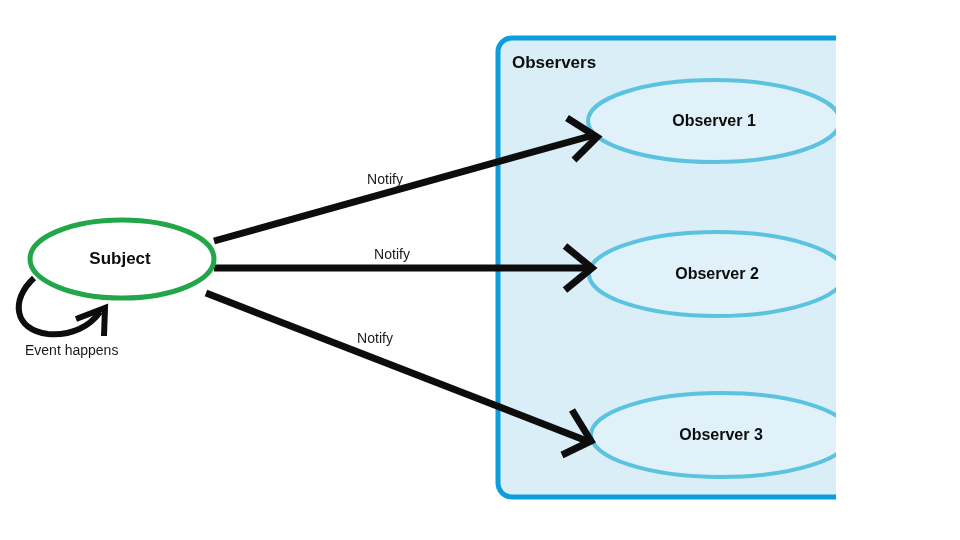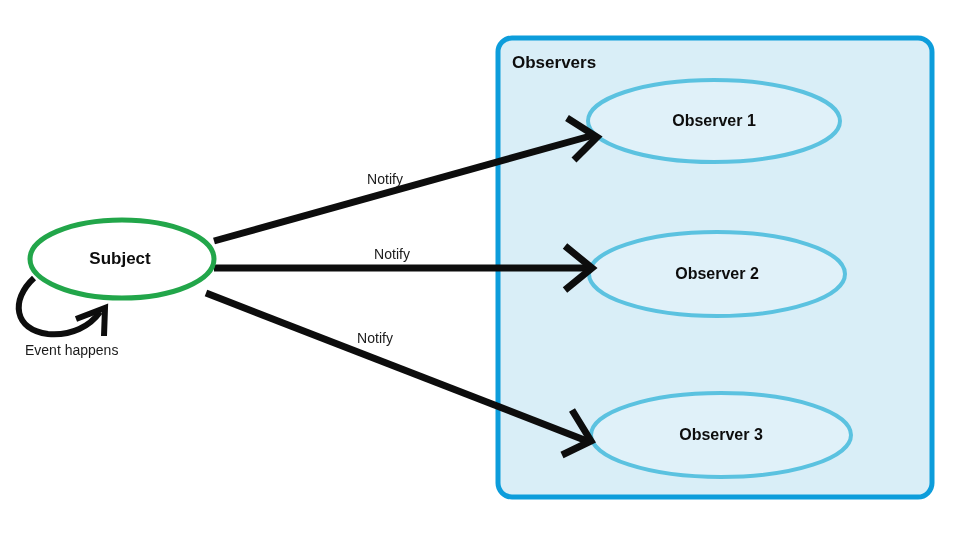--- a/index.html
+++ b/index.html
@@ -6,21 +6,21 @@
   html, body {
     margin: 0;
     padding: 0;
     background: #ffffff;
   }
   body {
     font-family: "Liberation Sans", "DejaVu Sans", sans-serif;
   }
   #canvas {
     position: relative;
-    width: 960px;
+    width: 836px;
     height: 540px;
     background: #ffffff;
     overflow: hidden;
   }
   #diagram-svg {
     position: absolute;
     top: 0;
     left: 0;
     width: 960px;
     height: 540px;

